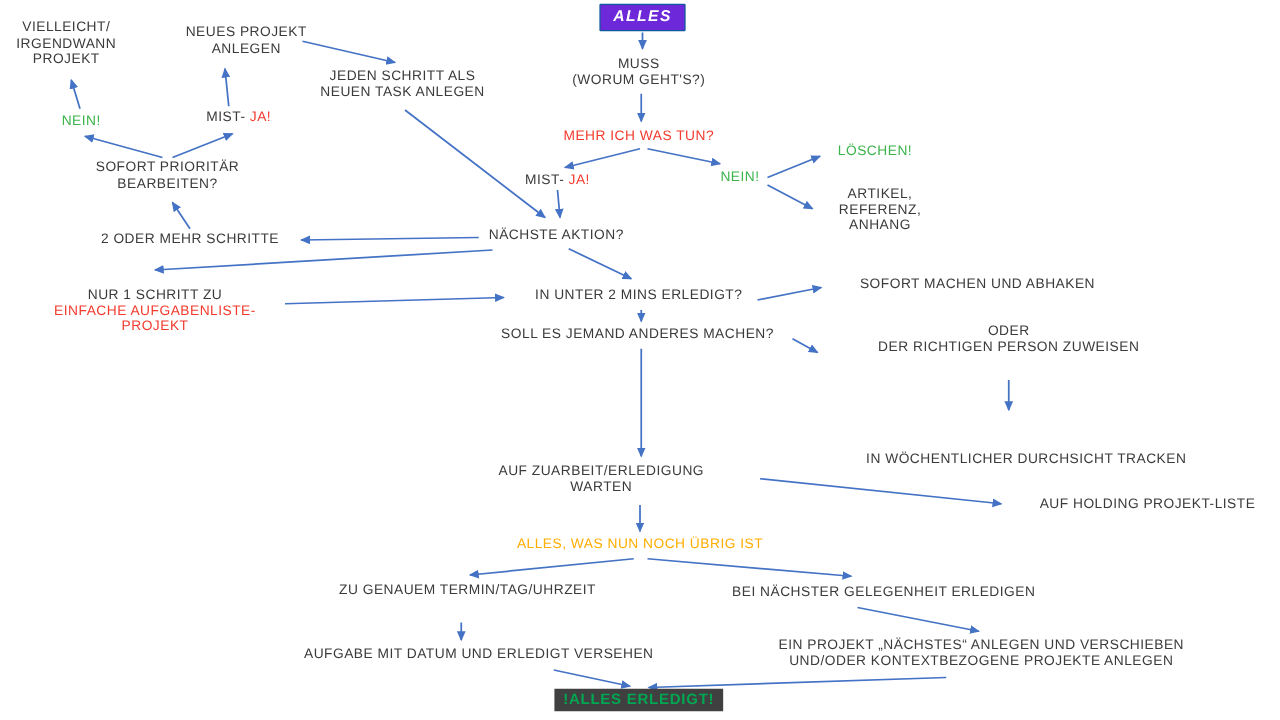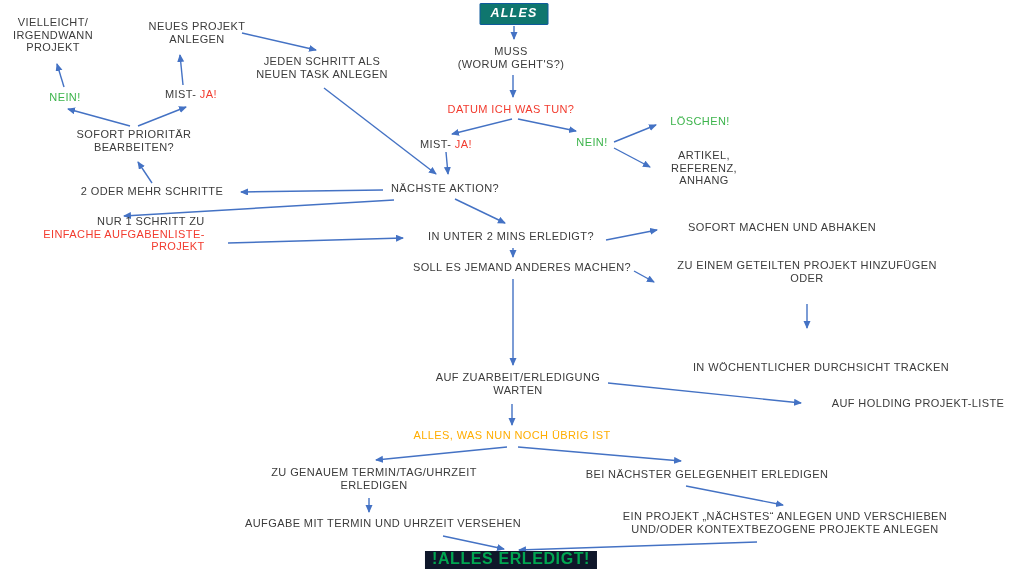--- a/index.html
+++ b/index.html
@@ -7,25 +7,25 @@
     position:relative;width:1024px;height:576px;background:#ffffff;overflow:hidden;
     font-family:"Liberation Sans", sans-serif;
   }
   .connector-layer{position:absolute;left:0;top:0;width:1024px;height:576px;}
   .node{
     position:absolute;transform:translateX(-50%);
     text-align:center;font-size:11px;line-height:12.5px;letter-spacing:.4px;
     white-space:nowrap;color:#3b3b3b;
   }
   .blue-box{
-    background:#0f766e;border:1px solid #0F5A9C;border-radius:1px;
+    background:#6d28d9;border:1px solid #0F5A9C;border-radius:1px;
     padding:3px 10px 4px;font-style:italic;font-weight:bold;font-size:12.5px;letter-spacing:1.2px;
   }
   .yellow-highlight{
-    background:#0f172a;padding:2px 7px 3px;font-weight:bold;font-size:16px;letter-spacing:.6px;
+    background:#404040;padding:2px 7px 3px;font-weight:bold;font-size:12px;letter-spacing:.6px;
   }
 </style>
 </head>
 <body>
 
 <div class="canvas">
   <svg class="connector-layer" id="connector-layer" viewBox="0 0 1024 576" xmlns="http://www.w3.org/2000/svg">
     <defs>
       <marker id="ah" markerWidth="9" markerHeight="8" refX="7" refY="3.5" orient="auto" markerUnits="userSpaceOnUse">
         <path d="M0,0 L8,3.5 L0,7 Z" fill="#4472C4"></path>
@@ -80,21 +80,21 @@
         <div><span style="color: rgb(59, 59, 59);">NEUEN TASK ANLEGEN</span></div>
       </div>
       <div class="node blue-box" style="left: 514px; top: 3px;">
         <div><span style="color: rgb(255, 255, 255);">ALLES</span></div>
       </div>
       <div class="node" style="left: 511px; top: 45px;">
         <div><span style="color: rgb(59, 59, 59);">MUSS</span></div>
         <div><span style="color: rgb(59, 59, 59);">(WORUM GEHT'S?)</span></div>
       </div>
       <div class="node" style="left: 511px; top: 103px;">
-        <div><span style="color: rgb(242, 59, 46);">DATUM ICH WAS TUN?</span></div>
+        <div><span style="color: rgb(242, 59, 46);">MEHR ICH WAS TUN?</span></div>
       </div>
       <div class="node" style="left: 65px; top: 91px;">
         <div><span style="color: rgb(60, 180, 75);">NEIN!</span></div>
       </div>
       <div class="node" style="left: 191px; top: 88px;">
         <div><span style="color: rgb(59, 59, 59);">MIST- </span><span style="color: rgb(242, 59, 46);">JA!</span></div>
       </div>
       <div class="node" style="left: 134px; top: 128px;">
         <div><span style="color: rgb(59, 59, 59);">SOFORT PRIORITÄR</span></div>
         <div><span style="color: rgb(59, 59, 59);">BEARBEITEN?</span></div>
@@ -112,60 +112,59 @@
         <div><span style="color: rgb(59, 59, 59);">ARTIKEL,</span></div>
         <div><span style="color: rgb(59, 59, 59);">REFERENZ,</span></div>
         <div><span style="color: rgb(59, 59, 59);">ANHANG</span></div>
       </div>
       <div class="node" style="left: 445px; top: 182px;">
         <div><span style="color: rgb(59, 59, 59);">NÄCHSTE AKTION?</span></div>
       </div>
       <div class="node" style="left: 152px; top: 185px;">
         <div><span style="color: rgb(59, 59, 59);">2 ODER MEHR SCHRITTE</span></div>
       </div>
-      <div class="node" style="left: 124px; top: 215px; text-align: right;">
+      <div class="node" style="left: 124px; top: 230px;">
         <div><span style="color: rgb(59, 59, 59);">NUR 1 SCHRITT ZU</span></div>
         <div><span style="color: rgb(242, 59, 46);">EINFACHE AUFGABENLISTE-</span></div>
         <div><span style="color: rgb(242, 59, 46);">PROJEKT</span></div>
       </div>
       <div class="node" style="left: 511px; top: 230px;">
         <div><span style="color: rgb(59, 59, 59);">IN UNTER 2 MINS ERLEDIGT?</span></div>
       </div>
       <div class="node" style="left: 782px; top: 221px;">
         <div><span style="color: rgb(59, 59, 59);">SOFORT MACHEN UND ABHAKEN</span></div>
       </div>
-      <div class="node" style="left: 522px; top: 261px;">
+      <div class="node" style="left: 510px; top: 261px;">
         <div><span style="color: rgb(59, 59, 59);">SOLL ES JEMAND ANDERES MACHEN?</span></div>
       </div>
       <div class="node" style="left: 807px; top: 259px;">
-        <div><span style="color: rgb(59, 59, 59);">ZU EINEM GETEILTEN PROJEKT HINZUFÜGEN</span></div>
         <div><span style="color: rgb(59, 59, 59);">ODER</span></div>
+        <div><span style="color: rgb(59, 59, 59);">DER RICHTIGEN PERSON ZUWEISEN</span></div>
       </div>
       <div class="node" style="left: 821px; top: 333px; margin-top: 28px;">
         <div><span style="color: rgb(59, 59, 59);">IN WÖCHENTLICHER DURCHSICHT TRACKEN</span></div>
       </div>
-      <div class="node" style="left: 518px; top: 371px;">
+      <div class="node" style="left: 481px; top: 371px;">
         <div><span style="color: rgb(59, 59, 59);">AUF ZUARBEIT/ERLEDIGUNG</span></div>
         <div><span style="color: rgb(59, 59, 59);">WARTEN</span></div>
       </div>
       <div class="node" style="left: 918px; top: 397px;">
         <div><span style="color: rgb(59, 59, 59);">AUF HOLDING PROJEKT-LISTE</span></div>
       </div>
       <div class="node" style="left: 512px; top: 429px;">
         <div><span style="color: rgb(255, 173, 0);">ALLES, WAS NUN NOCH ÜBRIG IST</span></div>
       </div>
       <div class="node" style="left: 374px; top: 466px;">
         <div><span style="color: rgb(59, 59, 59);">ZU GENAUEM TERMIN/TAG/UHRZEIT</span></div>
-        <div><span style="color: rgb(59, 59, 59);">ERLEDIGEN</span></div>
       </div>
       <div class="node" style="left: 707px; top: 468px;">
         <div><span style="color: rgb(59, 59, 59);">BEI NÄCHSTER GELEGENHEIT ERLEDIGEN</span></div>
       </div>
       <div class="node" style="left: 383px; top: 517px;">
-        <div><span style="color: rgb(59, 59, 59);">AUFGABE MIT TERMIN UND UHRZEIT VERSEHEN</span></div>
+        <div><span style="color: rgb(59, 59, 59);">AUFGABE MIT DATUM UND ERLEDIGT VERSEHEN</span></div>
       </div>
       <div class="node" style="left: 785px; top: 510px;">
         <div><span style="color: rgb(59, 59, 59);">EIN PROJEKT „NÄCHSTES“ ANLEGEN UND VERSCHIEBEN</span></div>
         <div><span style="color: rgb(59, 59, 59);">UND/ODER KONTEXTBEZOGENE PROJEKTE ANLEGEN</span></div>
       </div>
       <div class="node yellow-highlight" style="left: 511px; top: 551px;">
         <div><span style="color: rgb(0, 166, 81);">!ALLES ERLEDIGT!</span></div>
       </div>
     </div>
 </div>

